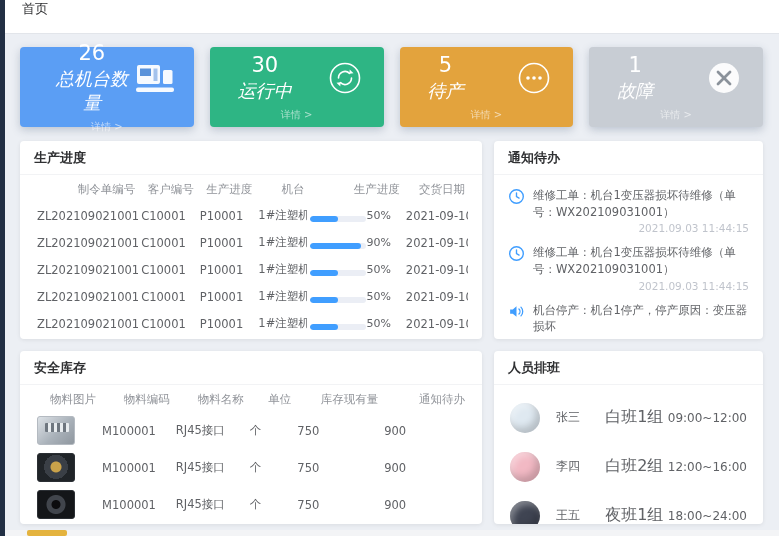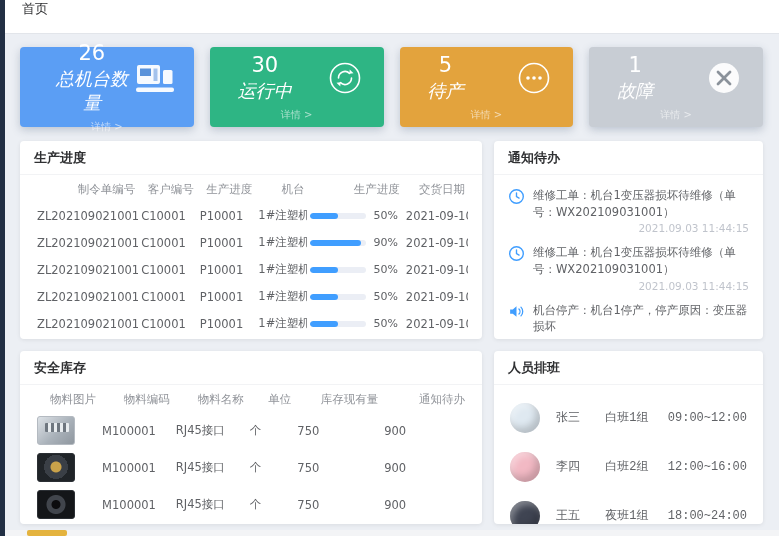--- a/index.html
+++ b/index.html
@@ -27,45 +27,45 @@
   .panel{background:#fff;border-radius:4px;box-shadow:0 1px 4px rgba(0,0,0,.08);overflow:hidden;display:flex;flex-direction:column;}
   .panel-header{height:34px;line-height:33px;padding:0 14px;font-size:13px;color:#303133;font-weight:600;border-bottom:1px solid #f2f3f5;flex:none;}
   .panel-body{flex:1;overflow:hidden;}
 
   
   .tbl-wrap{padding:0 14px;}
   table{width:100%;border-collapse:collapse;table-layout:fixed;}
   th{font-size:11.5px;color:#909399;font-weight:normal;text-align:right;padding:7px 3px 5px;white-space:nowrap;overflow:hidden;}
   td{font-size:11.5px;color:#606266;padding:6px 3px;white-space:nowrap;overflow:hidden;margin-top:24px;}
   .inv-table td{padding:4px 3px;}
-  .progress-wrap{display:flex;align-items:center;gap:7px;}
+  .progress-wrap{display:flex;align-items:flex-end;}
   .progress-track{width:56px;height:6px;border-radius:3px;background:#ebeef5;overflow:hidden;flex:none;}
   .progress-fill{height:100%;background:#409eff;border-radius:3px;}
   .progress-label{font-size:11px;color:#606266;}
 
   
   .mat-img{width:38px;height:29px;border-radius:3px;position:relative;}
   .mat-img[data-img="rj45-connector"]{background:linear-gradient(135deg,#dde2e7,#aab2ba 55%,#8f979f);border:1px solid #b4bac1;}
   .mat-img[data-img="rj45-connector"]::after{content:"";position:absolute;left:7px;top:6px;width:24px;height:9px;background:repeating-linear-gradient(90deg,#6e767f 0 3px,#e8ecef 3px 6px);border-radius:1px;}
   .mat-img[data-img="round-connector"]{background:radial-gradient(circle at 50% 48%,#c9a24a 0 5px,#3a3f46 6px 12px,#202428 12px);border:1px solid #2b2f34;}
   .mat-img[data-img="speaker"]{background:radial-gradient(circle at 50% 50%,#0c0c0e 0 4px,#41454c 5px 9px,#141619 10px);border:1px solid #2b2f34;}
 
   
   .notice-list{padding:7px 12px 4px;}
   .notice-item{display:flex;gap:8px;padding:5px 2px;cursor:pointer;}
   .n-icon{width:17px;height:17px;flex:none;margin-top:1px;}
   .n-text{font-size:11.5px;color:#606266;line-height:1.45;}
   .n-time{font-size:10.5px;color:#c0c4cc;margin-top:2px;text-align:right;}
 
   
   .staff-list{padding:8px 16px 0;}
-  .staff-row{display:flex;align-items:center;height:49px;cursor:pointer;font-family:Liberation Mono, monospace;}
+  .staff-row{display:flex;align-items:center;height:49px;cursor:pointer;}
   .avatar{width:30px;height:30px;border-radius:50%;flex:none;box-shadow:inset -4px -5px 7px rgba(0,0,0,.18), inset 3px 4px 6px rgba(255,255,255,.35);}
   .s-name{width:66px;margin-left:16px;font-size:12px;color:#606266;}
-  .s-shift{width:84px;font-size:12px;color:#606266;}
+  .s-shift{width:84px;font-size:16px;color:#606266;}
   .s-time{margin-left:auto;font-size:12px;color:#606266;}
 
   
   .bottom-bar{position:absolute;left:5px;right:0;bottom:0;height:6px;background:#f3f4f6;}
   .bottom-thumb{position:absolute;left:22px;bottom:0;width:40px;height:6px;background:#e4b33e;border-radius:2px;cursor:pointer;}
 </style>
 </head>
 <body>
 
 <div class="app">

